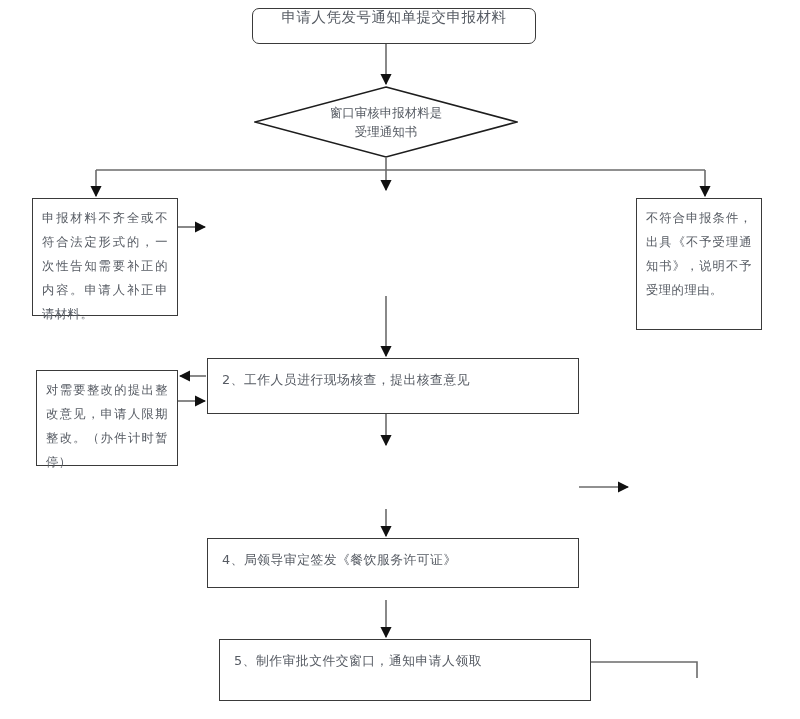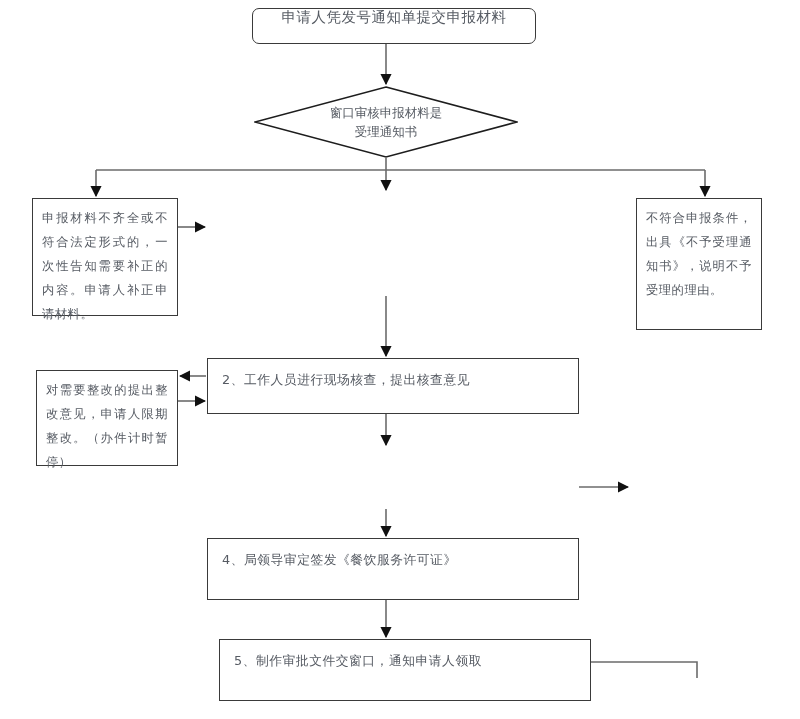--- a/index.html
+++ b/index.html
@@ -90,21 +90,21 @@
     width: 372px;
     padding: 12px 0 0 14px;
   }
   .n-proc .node-text {
     font-size: 12.8px;
     line-height: 1.4;
   }
   .n-p1 { top: 192px; height: 104px; }
   .n-p2 { top: 358px; height: 56px; }
   .n-p3 { top: 447px; height: 62px; }
-  .n-p4 { top: 538px; height: 62px; }
+  .n-p4 { top: 538px; height: 50px; }
   .n-p5 { top: 639px; height: 62px; margin-left: 12px; }
   
   .n-side {
     padding: 8px 9px 0 9px;
   }
   .n-side .node-text {
     font-size: 12.3px;
     line-height: 1.95;
     text-align: justify;
     text-justify: inter-ideograph;

